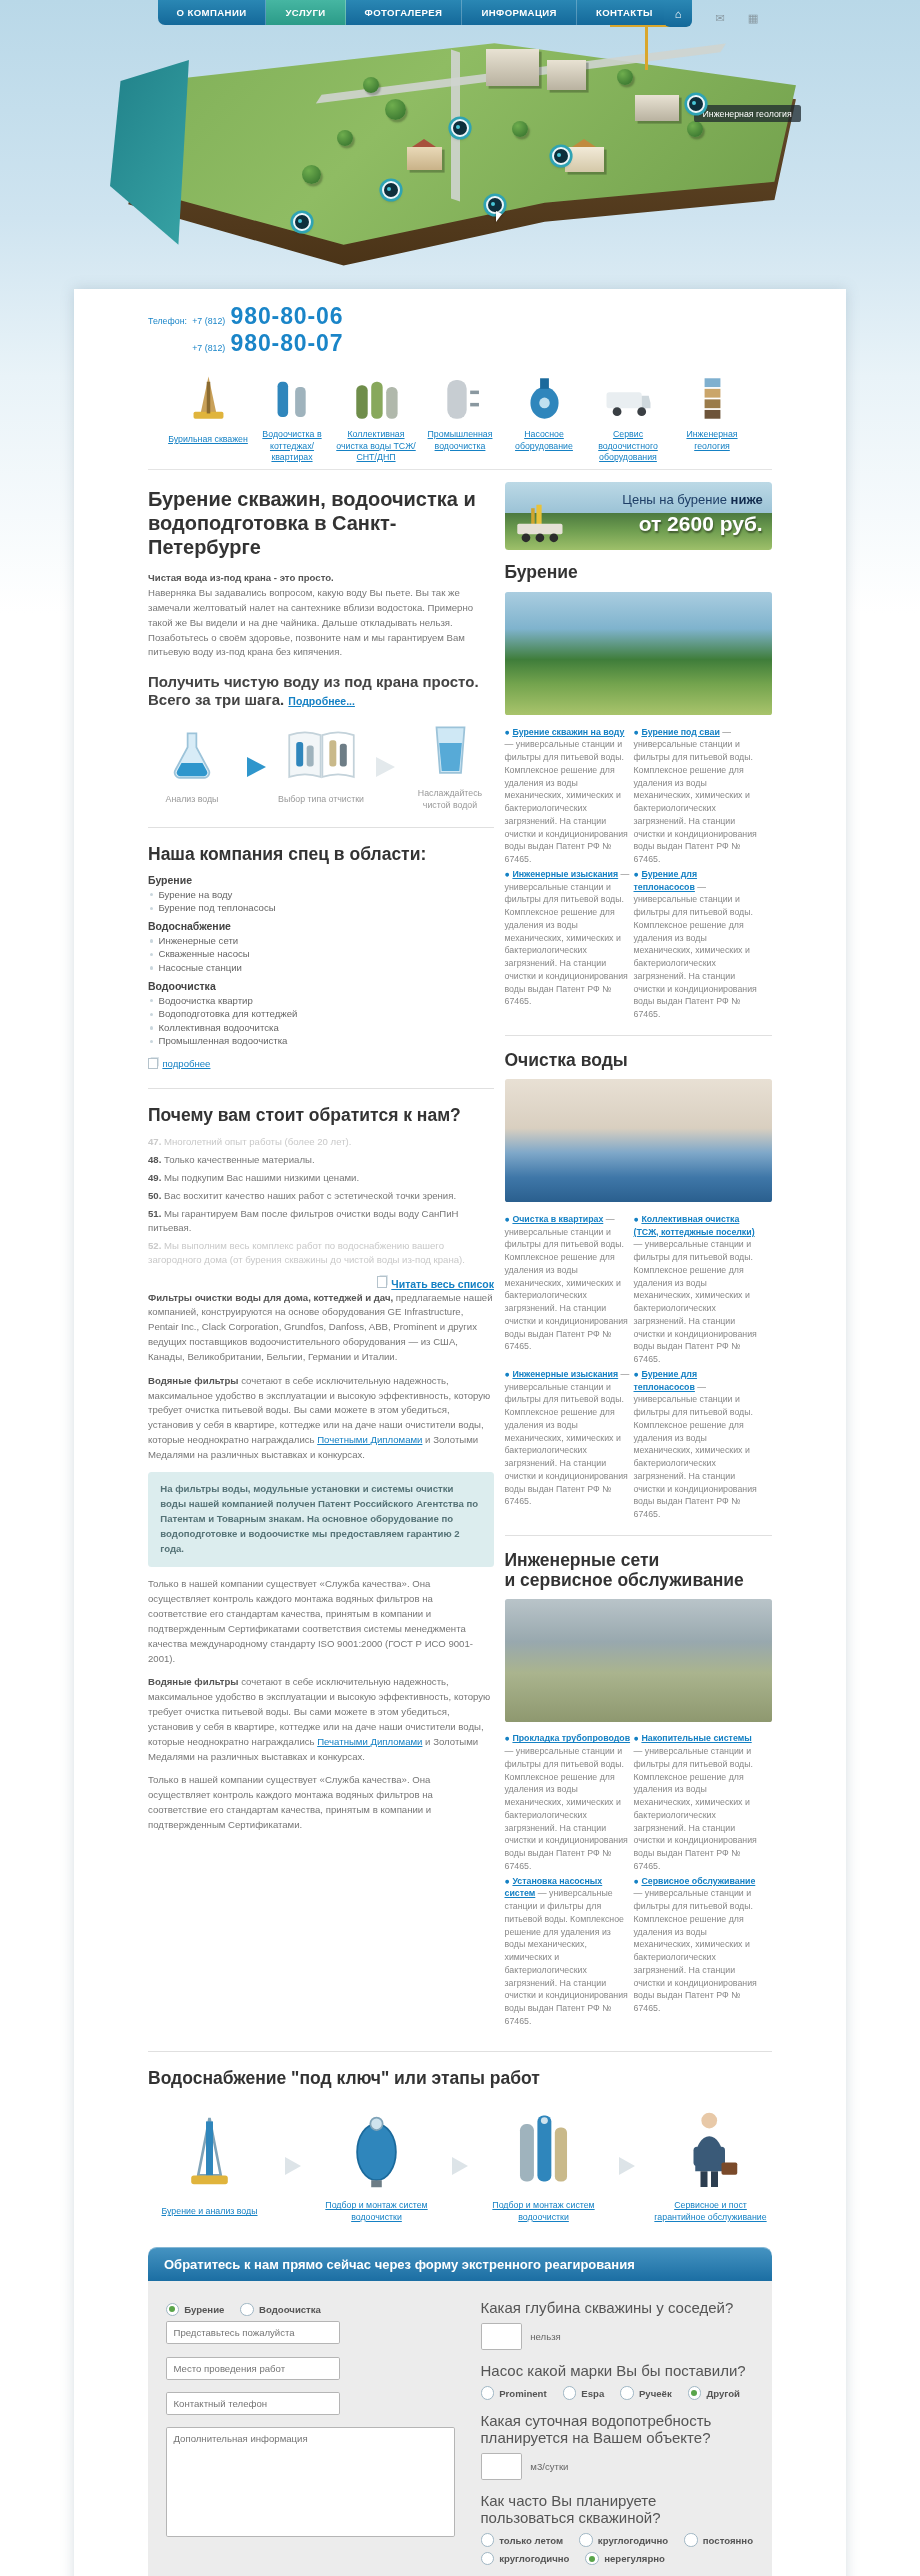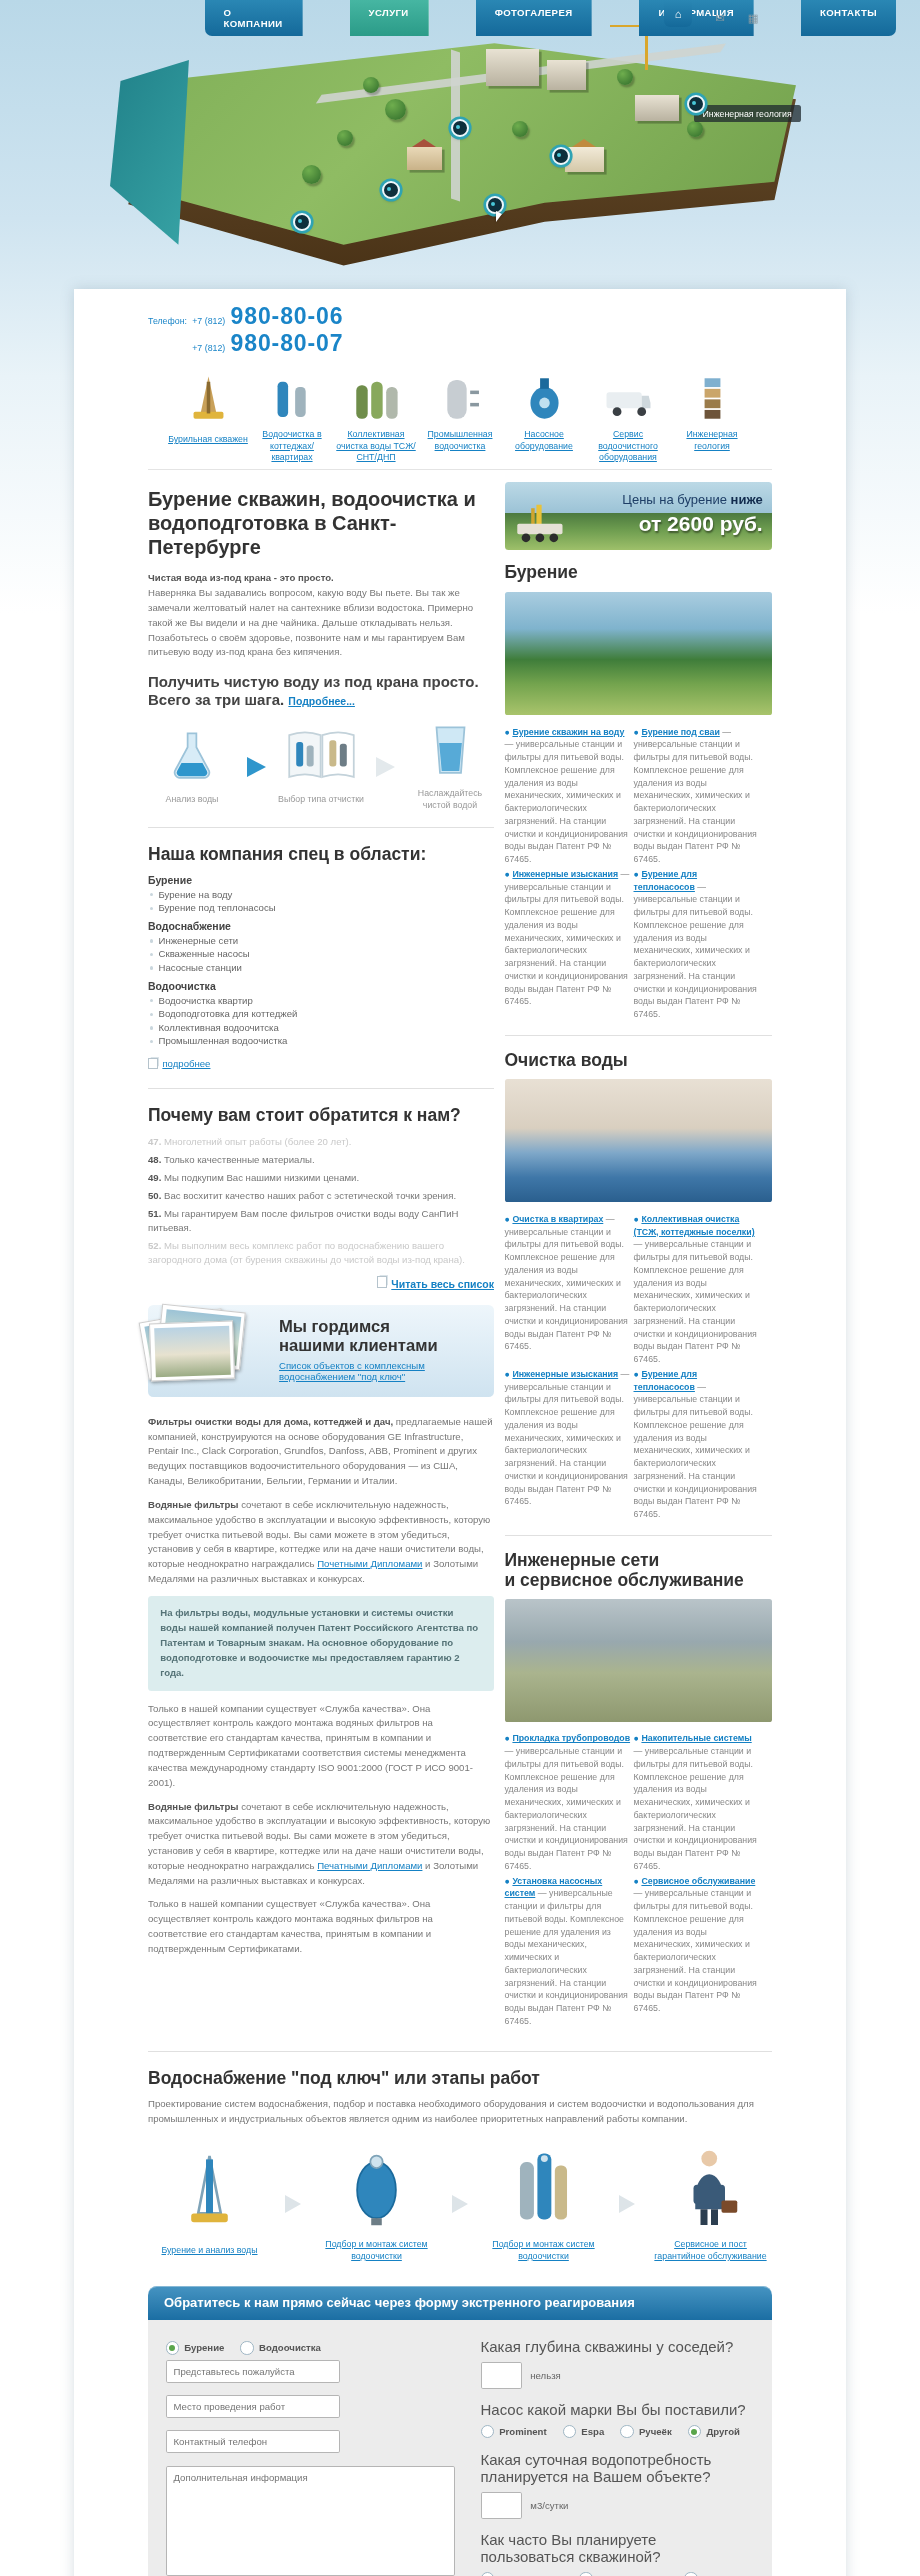--- a/index.html
+++ b/index.html
@@ -3,21 +3,21 @@
 <meta charset="utf-8">
 <style>
   html,body{margin:0;padding:0;width:920px;background:#fff;font-family:"Liberation Sans",sans-serif;}
   .page{width:920px;position:relative;background:linear-gradient(#b9d8e8 0px,#cfe4f0 219px,#e9f3f8 377px,#ffffff 613px);}
   .container{width:773px;margin:0 auto;position:relative;}
   a{text-decoration:underline;color:#1581c4;cursor:pointer;}
   .hr{height:0.9px;background:#e0e0e0;border:0;margin:16px 0;}
   
   .header-zone{height:289px;}
   .topnav{position:absolute;left:84px;top:0;display:flex;z-index:30;}
-  .topnav a{display:block;padding:7px 19px;background:linear-gradient(#2a87b4,#14699a);color:#fff;font-size:9.6px;font-weight:bold;text-decoration:none;border-right:0.9px solid rgba(255,255,255,.25);letter-spacing:0.4px;margin-left:47px;}
+  .topnav a{display:block;padding:7px 19px;background:linear-gradient(#2a87b4,#14699a);color:#fff;font-size:9.6px;font-weight:bold;text-decoration:none;border-right:0.9px solid rgba(255,255,255,.25);letter-spacing:0.4px;}
   .topnav a:first-child{border-radius:0 0 0 7px;}
   .topnav a:last-child{border-radius:0 0 7px 0;border-right:none;}
   .topnav a.active{background:linear-gradient(#46b6a2,#2b9b88);}
   .hdr-icons{position:absolute;right:88px;top:0;display:flex;align-items:flex-start;gap:23px;z-index:30;}
   .home-btn{background:linear-gradient(#2a87b4,#14699a);color:#fff;border-radius:0 0 6.1px 6.1px;padding:8.8px 10.5px 7px;font-size:11.4px;line-height:1;}
   .tiny-ic{color:#8a9aa3;font-size:11.4px;margin-top:10.5px;}
   
   .hero{position:absolute;left:0;top:16px;width:773px;height:272px;z-index:5;}
   .soil{position:absolute;left:26px;top:35px;width:718px;height:219px;background:linear-gradient(#6b4f2e,#4a3317);clip-path:polygon(8% 20%,55% 2%,97% 22%,94% 68%,62% 78%,34% 98%,4% 70%);}
   .plate{position:absolute;left:26px;top:23px;width:718px;height:210px;background:linear-gradient(135deg,#7fae57 0%,#8fbc63 40%,#6f9e4a 100%);clip-path:polygon(8% 20%,55% 2%,97% 22%,94% 68%,62% 78%,34% 98%,4% 70%);}
@@ -333,36 +333,20 @@
         <h2>Почему вам стоит обратится к нам?</h2>
         <div class="why-item faded"><b>47.</b> <span>Многолетний опыт работы (более 20 лет).</span></div>
         <div class="why-item"><b>48.</b> <span>Только качественные материалы.</span></div>
         <div class="why-item"><b>49.</b> <span>Мы подкупим Вас нашими низкими ценами.</span></div>
         <div class="why-item"><b>50.</b> <span>Вас восхитит качество наших работ с эстетической точки зрения.</span></div>
         <div class="why-item"><b>51.</b> <span>Мы гарантируем Вам после фильтров очистки воды воду СанПиН питьевая.</span></div>
         <div class="why-item faded"><b>52.</b> <span>Мы выполним весь комплекс работ по водоснабжению вашего загородного дома (от бурения скважины до чистой воды из-под крана).</span></div>
         <div class="why-more"><span class="doc-ic"></span>
           <a style="font-size:10.5px;font-weight:bold;">Читать весь список</a></div>
 
-        <div class="clients">
-          <div class="photo-stack">
-            <div class="ph" style="transform:rotate(-10deg);left:7px;top:16px;">
-                <i></i>
-              </div>
-            <div class="ph" style="transform:rotate(6deg);left:23px;top:8.8px;">
-                <i></i>
-              </div>
-            <div class="ph" style="transform:rotate(-2deg);left:14px;top:23px;">
-                <i style="background:linear-gradient(#b9d3e4,#e7e2cf 55%,#9aab84);"></i>
-              </div>
-          </div>
-          <h3><span>Мы гордимся</span><br>
-              <span>нашими клиентами</span></h3>
-          <a>Список объектов с комплексным водоснабжением "под ключ"</a>
-        </div>
 
         <p class="p"><b>Фильтры очистки воды для дома, коттеджей и дач,</b><span> предлагаемые нашей компанией, конструируются на основе оборудования GE Infrastructure, Pentair Inc., Clack Corporation, Grundfos, Danfoss, ABB, Prominent и других ведущих поставщиков водоочистительного оборудования — из США, Канады, Великобритании, Бельгии, Германии и Италии.</span></p>
         <p class="p"><b>Водяные фильтры</b><span> сочетают в себе исключительную надежность, максимальное удобство в эксплуатации и высокую эффективность, которую требует очистка питьевой воды. Вы сами можете в этом убедиться, установив у себя в квартире, коттедже или на даче наши очистители воды, которые неоднократно награждались </span><a>Почетными Дипломами</a><span> и Золотыми Медалями на различных выставках и конкурсах.</span></p>
         <div class="note-box"><span>На фильтры воды, модульные установки и системы очистки воды нашей компанией получен Патент Российского Агентства по Патентам и Товарным знакам. На основное оборудование по водоподготовке и водоочистке мы предоставляем </span><b>гарантию 2 года.</b></div>
         <p class="p">Только в нашей компании существует «Служба качества». Она осуществляет контроль каждого монтажа водяных фильтров на соответствие его стандартам качества, принятым в компании и подтвержденным Сертификатами соответствия системы менеджмента качества международному стандарту ISO 9001:2000 (ГОСТ Р ИСО 9001- 2001).</p>
         <p class="p"><b>Водяные фильтры</b><span> сочетают в себе исключительную надежность, максимальное удобство в эксплуатации и высокую эффективность, которую требует очистка питьевой воды. Вы сами можете в этом убедиться, установив у себя в квартире, коттедже или на даче наши очистители воды, которые неоднократно награждались </span><a>Печатными Дипломами</a><span> и Золотыми Медалями на различных выставках и конкурсах.</span></p>
         <p class="p">Только в нашей компании существует «Служба качества». Она осуществляет контроль каждого монтажа водяных фильтров на соответствие его стандартам качества, принятым в компании и подтвержденным Сертификатами.</p>
       </div>
 
       <div class="colR">
@@ -408,21 +392,20 @@
           <div class="rlink"><span class="drop-ic">●</span><a>Установка насосных систем</a> <span>—</span> <span>универсальные станции и фильтры для питьевой воды. Комплексное решение для удаления из воды механических, химических и бактериологических загрязнений. На станции очистки и кондиционирования воды выдан Патент РФ № 67465.</span></div>
           <div class="rlink"><span class="drop-ic">●</span><a>Сервисное обслуживание</a> <span>—</span> <span>универсальные станции и фильтры для питьевой воды. Комплексное решение для удаления из воды механических, химических и бактериологических загрязнений. На станции очистки и кондиционирования воды выдан Патент РФ № 67465.</span></div>
         </div>
       </div>
     </div>
 
     <hr class="hr" style="margin-top:23px;">
 
     <div class="turnkey">
       <h2>Водоснабжение "под ключ" или этапы работ</h2>
-      <p class="p">Проектирование систем водоснабжения, подбор и поставка необходимого оборудования и систем водоочистки и водопользования для промышленных и индустриальных объектов является одним из наиболее приоритетных направлений работы компании.</p>
       <div class="tk-steps">
         <div class="tk">
           <svg width="61" height="81" viewBox="0 0 70 92">
               <polygon points="35,4 22,70 48,70" fill="none" stroke="#7fa3b8" stroke-width="3"></polygon>
               <rect x="31" y="8" width="8" height="62" fill="#2f86bc"></rect>
               <rect x="14" y="70" width="42" height="10" rx="3" fill="#e0b43c"></rect>
             </svg>
           <div class="tk-label"><a>Бурение и анализ воды</a></div>
         </div>
         <div class="tk-arrow"></div>

